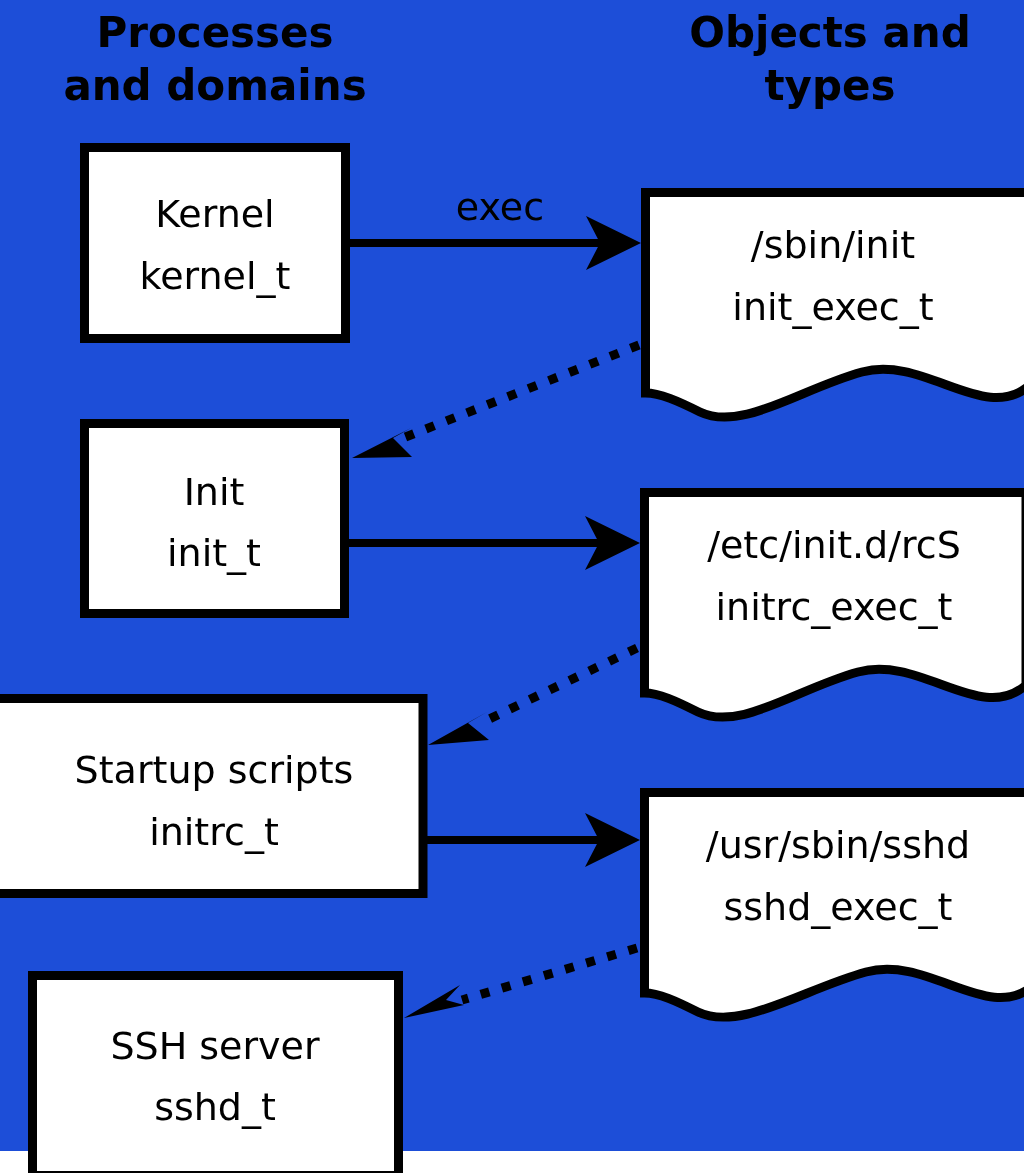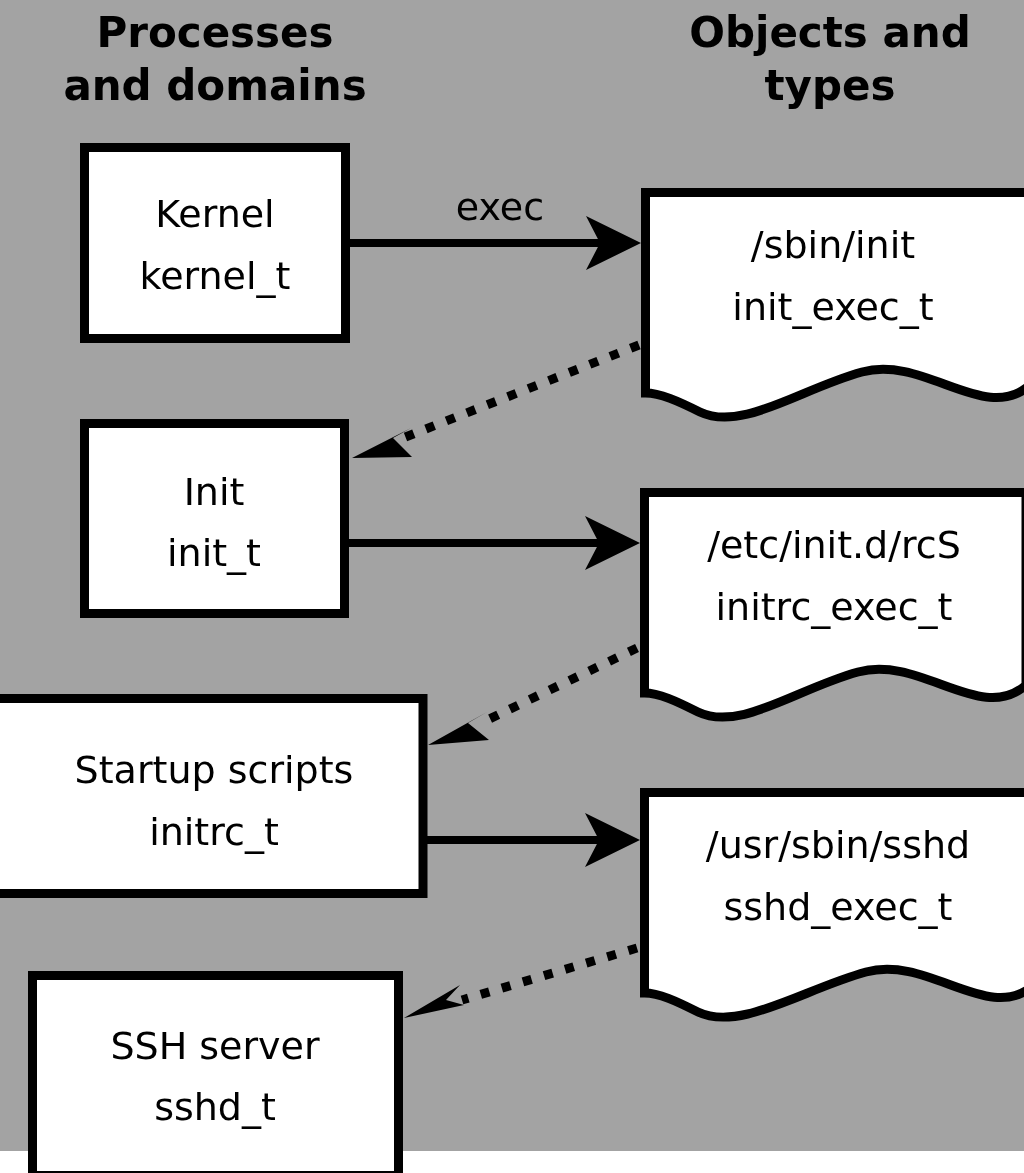--- a/index.html
+++ b/index.html
@@ -10,21 +10,21 @@
   body {
     width: 1024px;
     height: 1173px;
     font-family: "DejaVu Sans", sans-serif;
     overflow: hidden;
   }
   #diagram-root {
     position: relative;
     width: 1024px;
     height: 1151px;
-    background: #a3a3a3;
+    background: #1d4ed8;
   }
   svg#diagram-svg {
     display: block;
     width: 1024px;
     height: 1173px;
   }
   .col-header {
     font-family: "DejaVu Sans", sans-serif;
     font-weight: bold;
     font-size: 42px;

